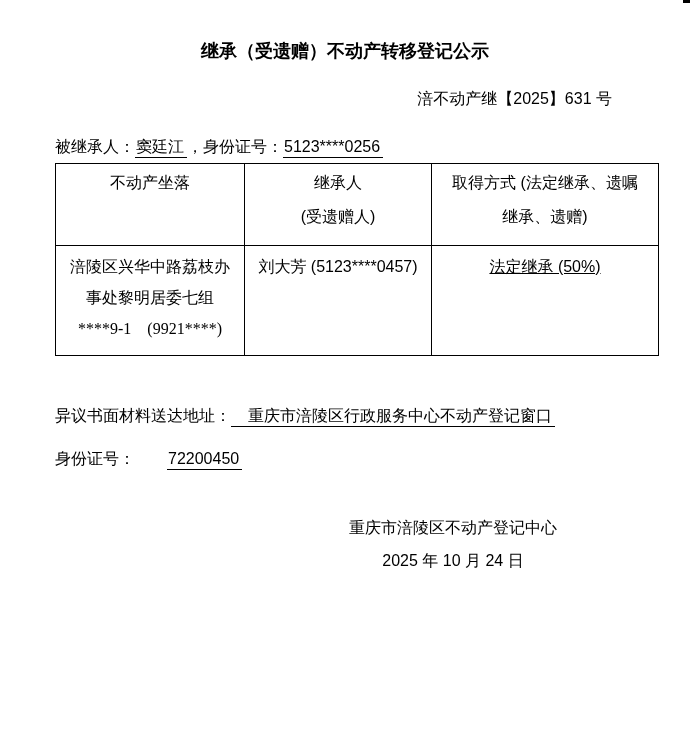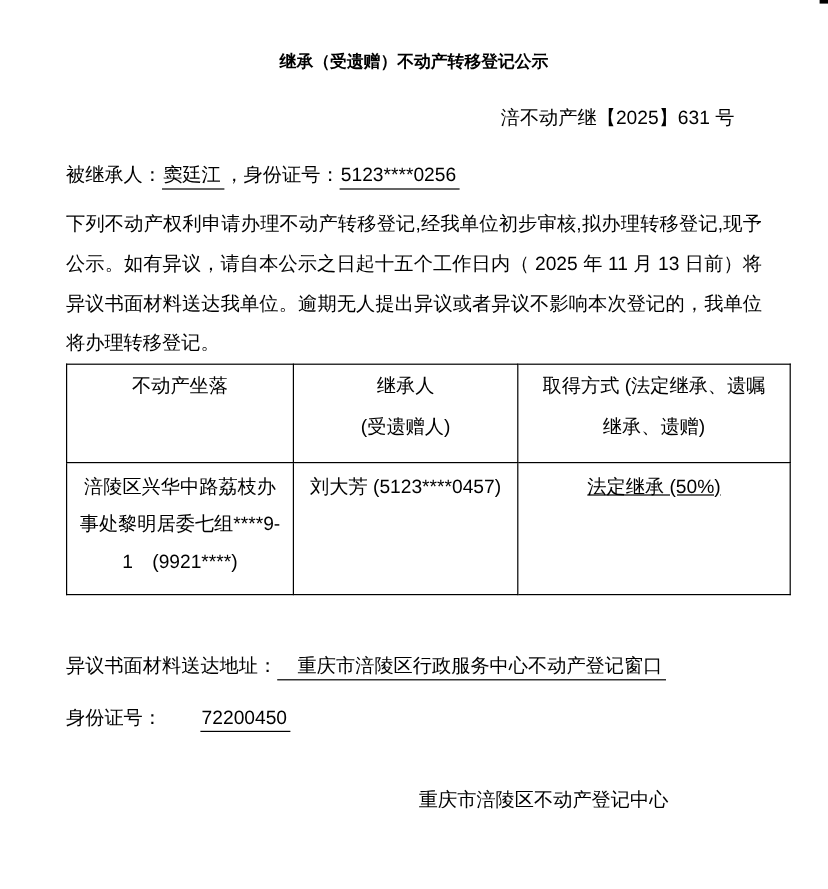--- a/index.html
+++ b/index.html
@@ -16,21 +16,21 @@
   .corner-mark {
     position: absolute;
     top: 0; right: 0;
     width: 7px; height: 3px;
     background: #000;
   }
   .title {
     margin: 0;
     padding-top: 38px;
     text-align: center;
-    font-size: 14px;
+    font-size: 18px;
     font-weight: bold;
     line-height: 26px;
   }
   .content { margin: 0 55px; width: 580px; }
   .doc-number {
     margin-top: 22px;
     padding-right: 23px;
     text-align: right;
     line-height: 26px;
   }
@@ -57,21 +57,21 @@
     border: 1px solid #000;
     font-weight: normal;
     text-align: center;
     vertical-align: top;
     overflow: hidden;
   }
   table.property thead th { height: 79px; line-height: 34px; padding: 2px 0 0 0; }
   th.c-loc    { width: 188px; }
   th.c-heir   { width: 186px; }
   th.c-method { width: 200px; padding-left: 13px !important; padding-right: 13px !important; }
-  td.c-loc    { padding: 5px 10px 0 10px; }
+  td.c-loc    { padding: 5px 10px 0 10px; font-family: Liberation Serif, serif; }
   td.c-heir   { padding: 5px 4px 0 4px; }
   td.c-method { padding: 5px 6px 0 6px; text-decoration: underline; }
   table.property tbody td { height: 104px; line-height: 31px; }
   .address-line {
     margin: 49px 0 0 0;
     line-height: 22px;
   }
   .contact-line {
     margin: 21px 0 0 0;
     line-height: 22px;
@@ -91,21 +91,20 @@
 <div class="page">
   <div class="corner-mark"></div>
 
   <h1 class="title">继承（受遗赠）不动产转移登记公示</h1>
 
   <div class="content">
     <div class="doc-number">涪不动产继【2025】631 号</div>
 
     <p class="deceased-line"><span>被继承人：</span><span class="u">窦廷江</span><span>，身份证号：</span><span class="u">5123****0256</span></p>
 
-    <p class="notice">下列不动产权利申请办理不动产转移登记,经我单位初步审核,拟办理转移登记,现予公示。如有异议，请自本公示之日起十五个工作日内（ 2025 年 11 月 13 日前）将异议书面材料送达我单位。逾期无人提出异议或者异议不影响本次登记的，我单位将办理转移登记。</p>
 
     <table class="property">
       <thead>
         <tr>
           <th class="c-loc">不动产坐落</th>
           <th class="c-heir">
             <div>继承人</div>
             <div>(受遗赠人)</div>
           </th>
           <th class="c-method">取得方式 (法定继承、遗嘱继承、遗赠)</th>
@@ -119,15 +118,16 @@
         </tr>
       </tbody>
     </table>
 
     <p class="address-line"><span>异议书面材料送达地址：</span><span class="u">　重庆市涪陵区行政服务中心不动产登记窗口</span></p>
 
     <p class="contact-line"><span>身份证号：</span><span class="u contact-value">72200450</span></p>
 
     <div class="footer">
       <div class="footer-org">重庆市涪陵区不动产登记中心</div>
+      <div class="footer-date">2025 年 10 月 24 日</div>
     </div>
   </div>
 </div>
 
 </body></html>

